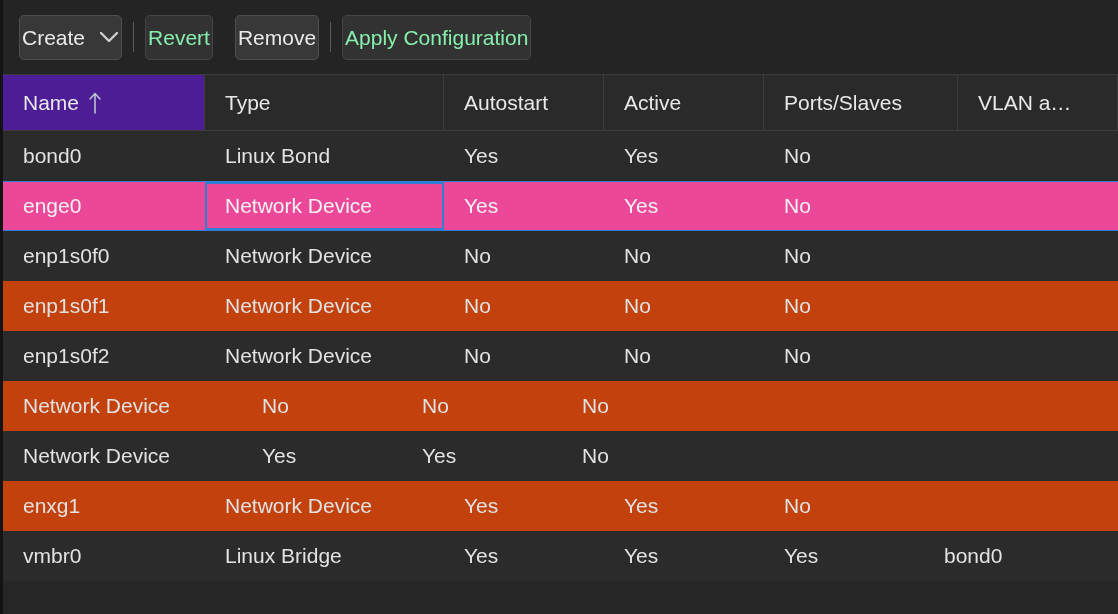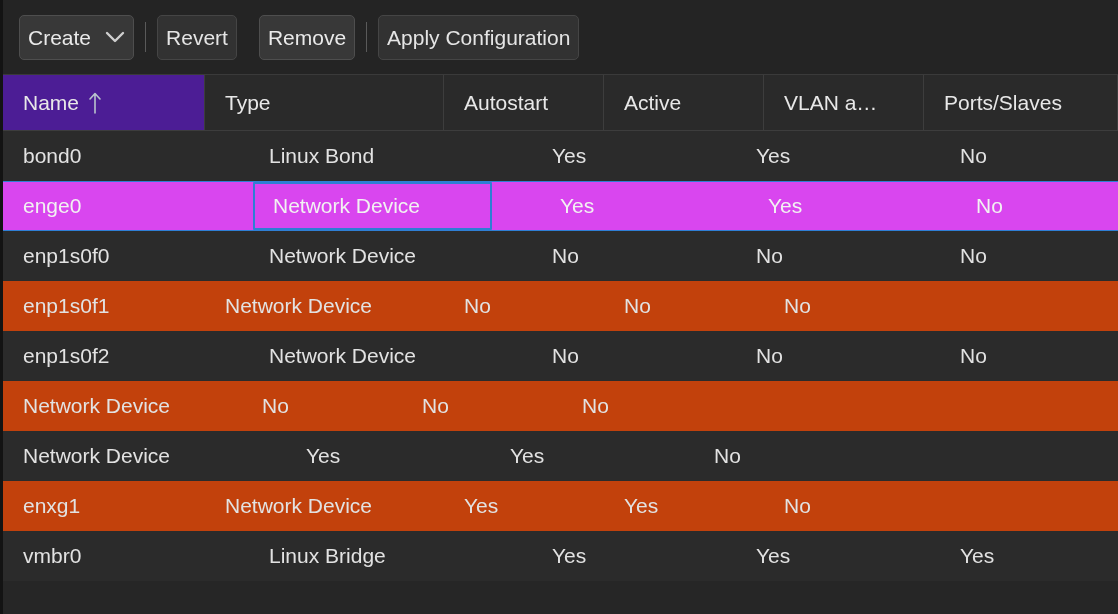--- a/index.html
+++ b/index.html
@@ -38,31 +38,31 @@
     border-bottom: 1px solid #3a3a3a;
   }
 
   .btn {
     background: #383838;
     border: 1px solid #4e4e4e;
     border-radius: 5px;
     color: #eaeaea;
     font-size: 21px;
     font-family: "Liberation Sans", sans-serif;
-    padding: 0 8px;
+    padding: 0 2px;
     height: 45px;
     line-height: 43px;
     box-sizing: border-box;
     cursor: pointer;
     white-space: nowrap;
     display: inline-flex;
     align-items: center;
   }
   .btn.disabled {
-    color: #e5e5e5;
+    color: #86efac;
     border-color: #454545;
     background: #323232;
     cursor: default;
   }
   .btn .chev {
     display: inline-block;
     margin-left: 14px;
     line-height: 0;
   }
   .btn .chev svg { display: block; }
@@ -131,26 +131,25 @@
   }
 
   
   .c-name  { width: 202px; min-width: 202px; }
   .c-type  { width: 239px; min-width: 239px; }
   .c-act   { width: 160px; min-width: 160px; }
   .c-auto  { width: 160px; min-width: 160px; }
   .c-vlan  { width: 160px; min-width: 160px; }
   .c-ports { width: 194px; min-width: 194px; }
 
-  .odd  { background: #2b2b2b; gap: 44px; }
+  .odd  { background: #2b2b2b; }
   .even { background: #c2410c; }
 
   .row.selected {
-    background: #d946ef;
-    gap: 48px;
+    background: #ec4899;
   }
   .row.selected .cell { color: #f2f2f2; }
 
   .row.selected .cell.focused {
     box-shadow: inset 0 0 0 2px #2f7fd4;
     border-radius: 1px;
   }
   .row.selected {
     border-top: 1px solid #2f7fd4;
     border-bottom: 1px solid #2f7fd4;
@@ -202,25 +201,25 @@
         </div>
         <div class="cell hcell c-type">
           <span>Type</span>
         </div>
         <div class="cell hcell c-auto">
           <span>Autostart</span>
         </div>
         <div class="cell hcell c-act">
           <span>Active</span>
         </div>
+        <div class="cell hcell c-ports">
+          <span>Ports/Slaves</span>
+        </div>
         <div class="cell hcell c-vlan">
           <span>VLAN a…</span>
-        </div>
-        <div class="cell hcell c-ports">
-          <span>Ports/Slaves</span>
         </div>
       </div>
     <div id="table-body">
         <div class="row odd">
           <div class="cell c-name">bond0</div>
           <div class="cell c-type">Linux Bond</div>
           <div class="cell c-act">Yes</div>
           <div class="cell c-auto">Yes</div>
           <div class="cell c-vlan">No</div>
         </div>

